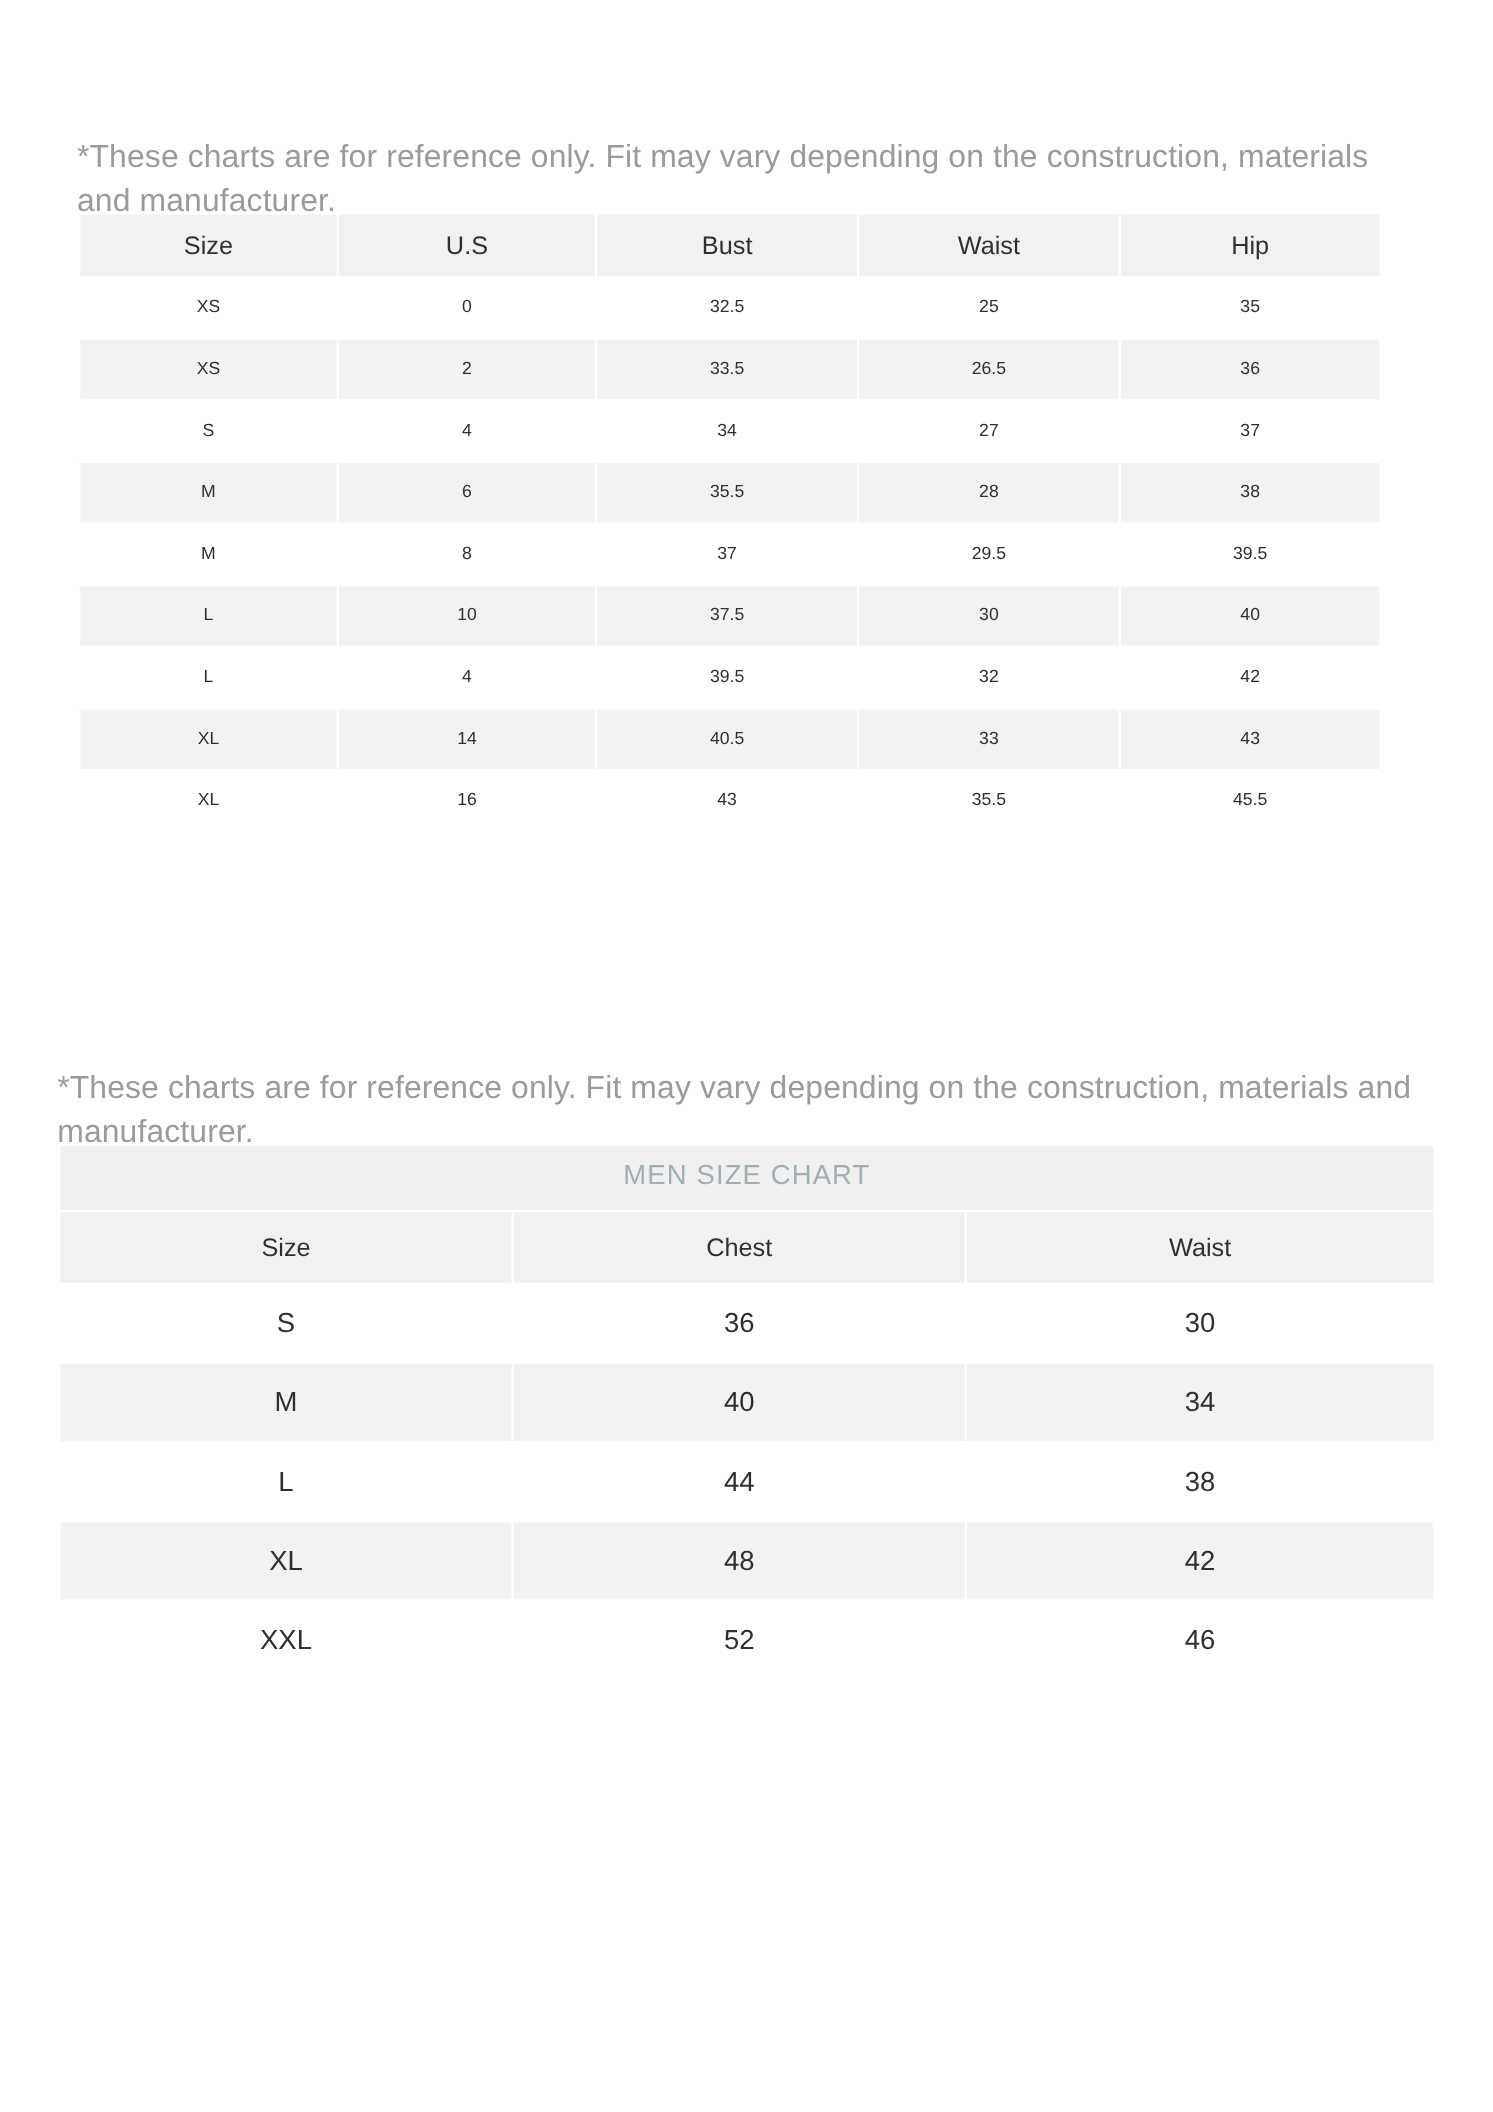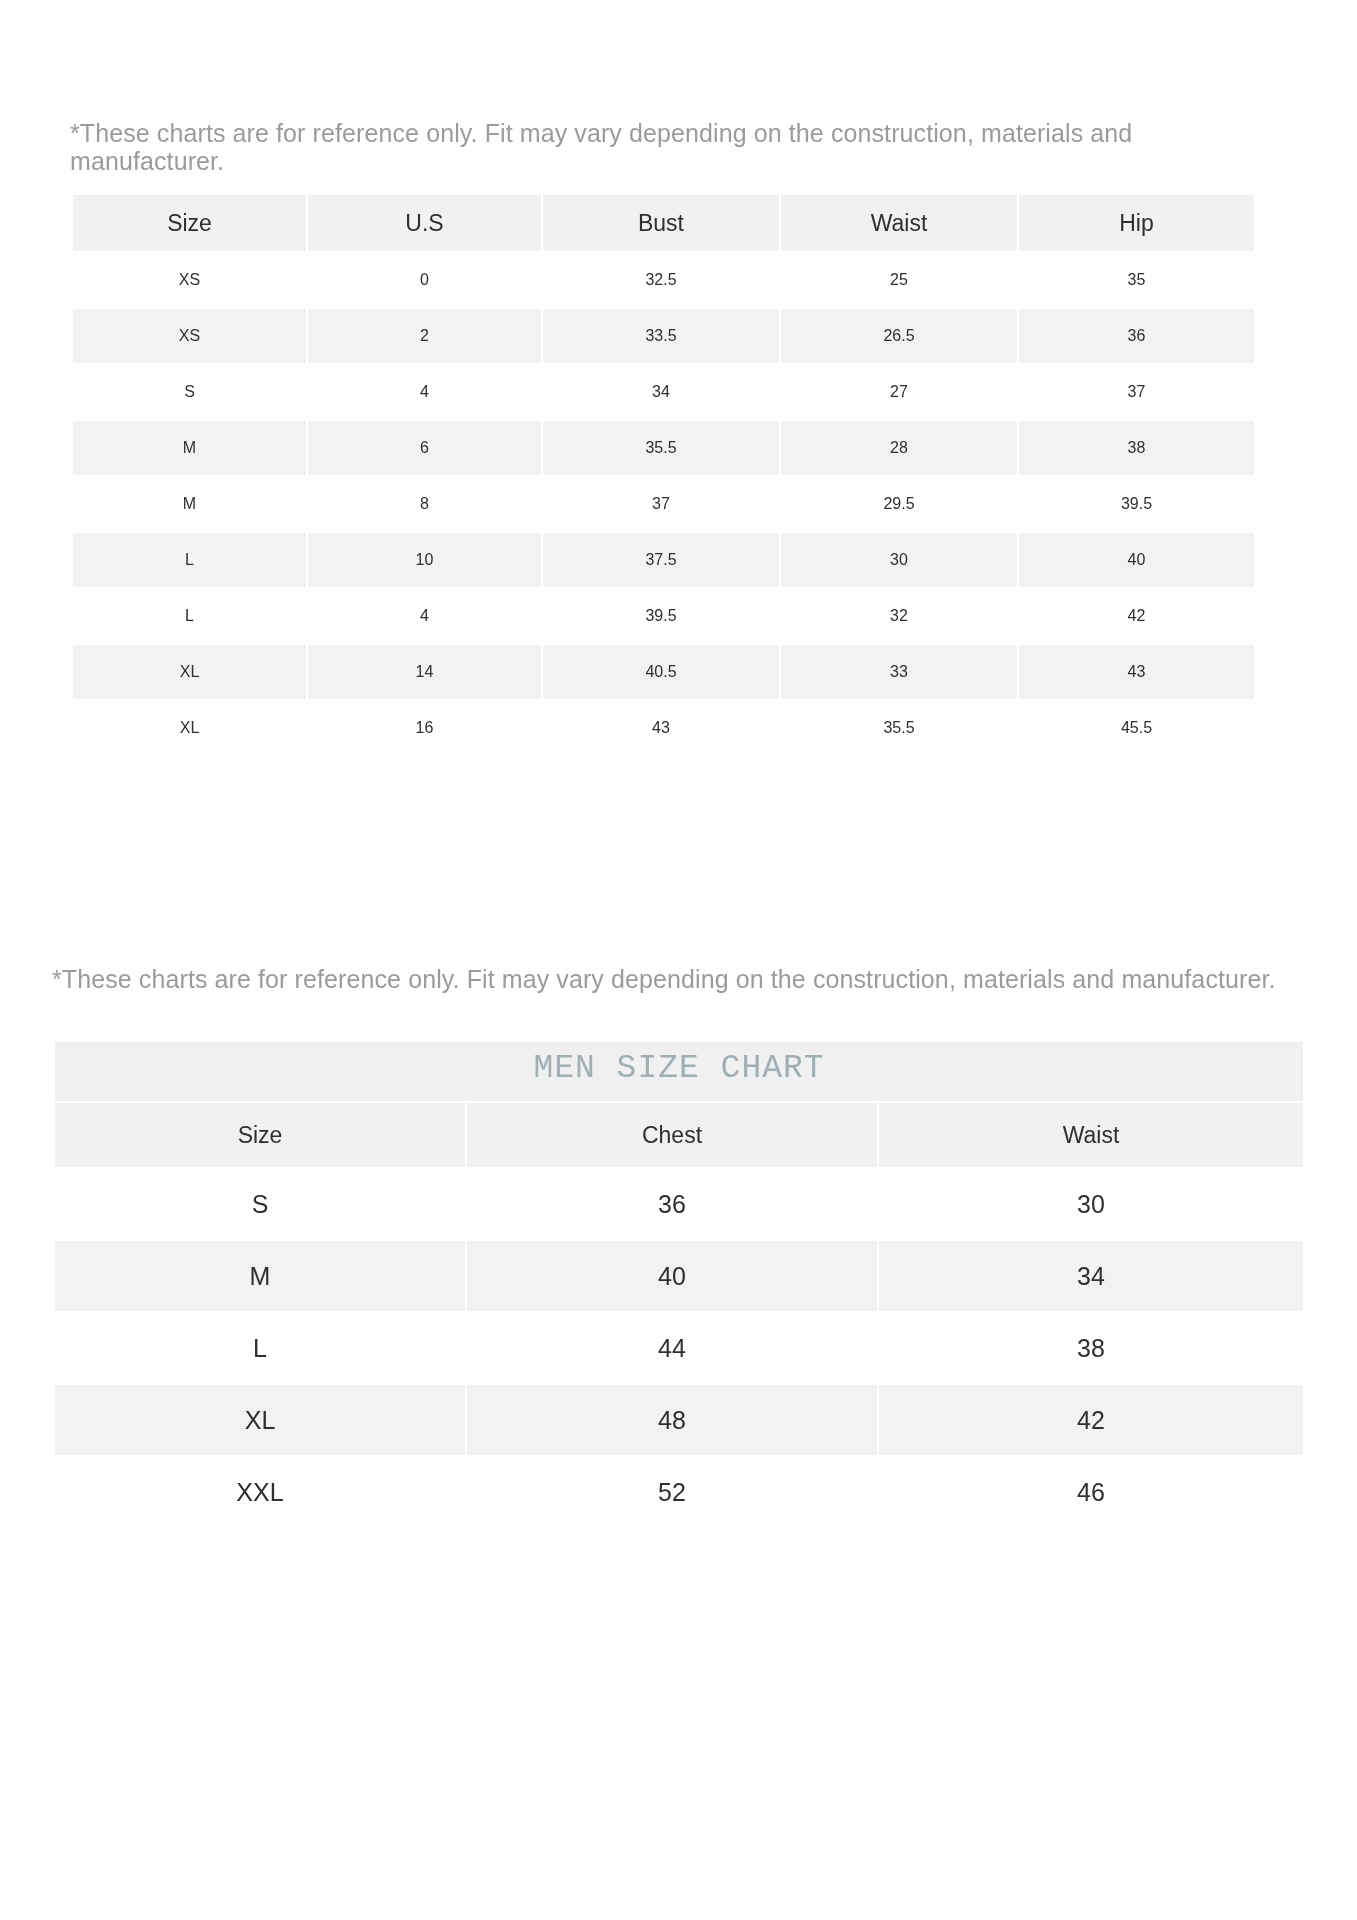--- a/index.html
+++ b/index.html
@@ -20,22 +20,22 @@
   .page {
     width: 1357px;
     height: 1920px;
     padding: 0;
     position: relative;
   }
 
   
   .disclaimer {
     color: #9b9b9b;
-    font-size: 25px;
-    line-height: 28px;
+    font-size: 29px;
+    line-height: 40px;
     font-weight: 400;
     letter-spacing: 0.1px;
   }
   .disclaimer-women {
     position: absolute;
     left: 70px;
     top: 94px;
     width: 1190px;
   }
   .disclaimer-men {
@@ -101,21 +101,21 @@
   
   .men-wrap {
     position: absolute;
     left: 53px;
     top: 1040px;
     width: 1250px;
   }
   .men-wrap .m-size  { width: 412px; }
   .men-wrap .m-chest { width: 412px; }
   .men-wrap .m-waist { width: 426px; }
-  .men-wrap .chart-title-cell { font-size: 33px; font-family: Liberation Mono, monospace; }
+  .men-wrap .chart-title-cell { font-size: 25px; }
   .men-wrap .size-table tbody tr td { height: 72px; font-size: 25px; }
   .men-wrap .col-head { height: 66px; }
 </style>
 </head>
 <body>
 
 <div class="page">
 
   <p class="disclaimer disclaimer-women">*These charts are for reference only. Fit may vary depending on the construction, materials and manufacturer.</p>
 

